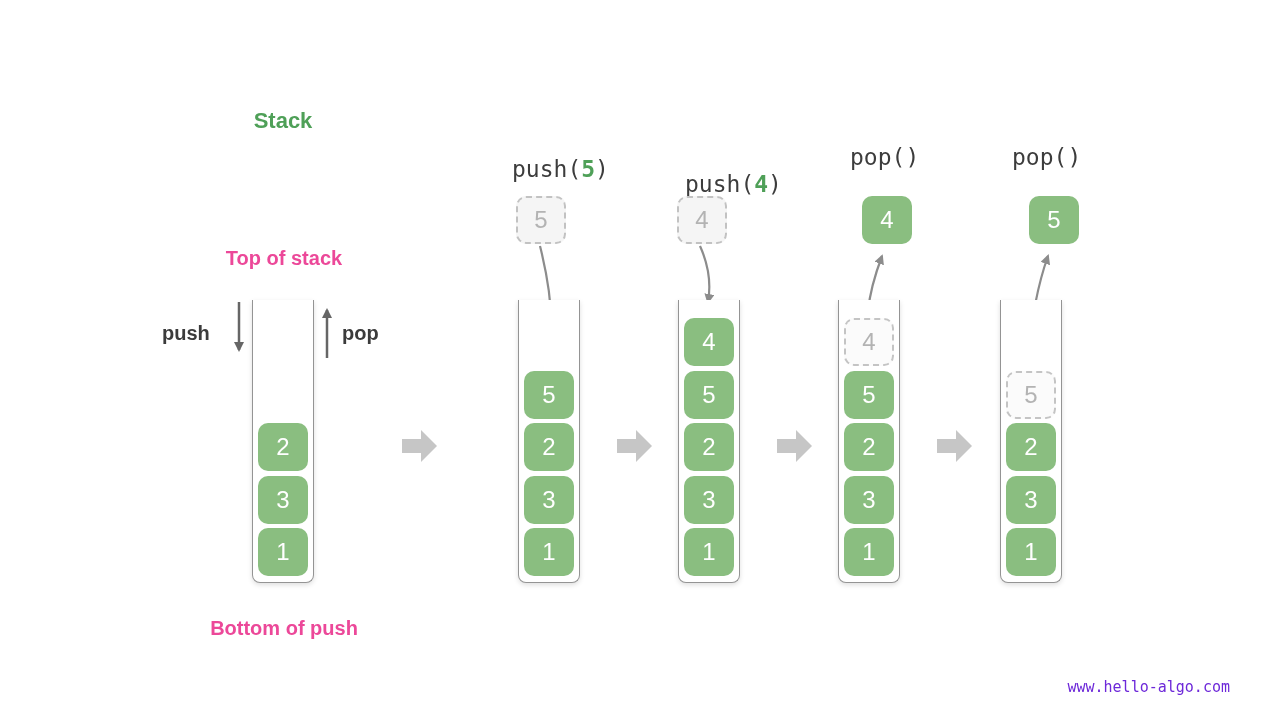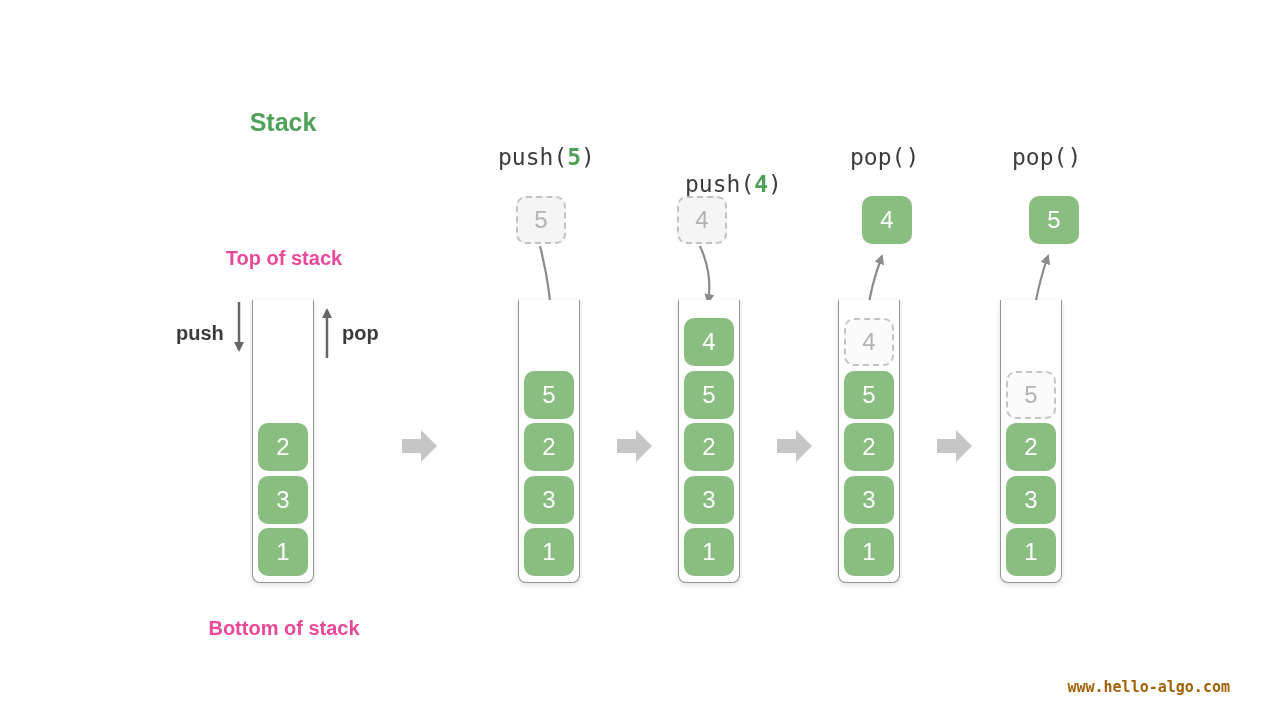--- a/index.html
+++ b/index.html
@@ -1,21 +1,21 @@
 <!DOCTYPE html>
 <html><head>
 <meta charset="utf-8">
 <style>
   html,body{margin:0;padding:0;background:#fff;}
   .canvas{position:relative;width:1280px;height:720px;background:#fff;overflow:hidden;
           font-family:"Liberation Sans",sans-serif;}
   .overlay{position:absolute;left:0;top:0;width:1280px;height:720px;pointer-events:none;}
 
   .title{position:absolute;left:283px;top:108px;transform:translateX(-50%);
-         font-size:25px;font-weight:bold;color:#4FA058;}
+         font-size:22px;font-weight:bold;color:#4FA058;}
   .biglabel{position:absolute;transform:translateX(-50%);font-size:20px;font-weight:bold;color:#ec4899;}
   .sidelabel{position:absolute;font-size:20px;font-weight:bold;color:#3B3B3B;}
 
   .container{position:absolute;top:300px;width:62px;height:283px;box-sizing:border-box;
              border:1.5px solid #949494;border-top:none;border-radius:0 0 8px 8px;
              background:#fff;box-shadow:0 2px 5px rgba(0,0,0,0.13);}
 
   .cell{position:absolute;width:50px;height:48px;border-radius:10px;background:#8ABE80;
         color:#fff;font-size:24px;line-height:48px;text-align:center;z-index:3;}
   .ghost{position:absolute;width:50px;height:48px;box-sizing:border-box;border-radius:10px;
@@ -23,21 +23,21 @@
          font-size:24px;line-height:44px;text-align:center;z-index:3;}
   .ghost.float{background:#F5F5F5;border-color:#C2C2C2;}
 
   .op{position:absolute;top:144px;font-family:"DejaVu Sans Mono","Liberation Mono",monospace;
       font-size:23px;color:#3C3C3C;white-space:pre;}
   .op .arg{color:#4FA058;font-weight:bold;}
 
   .step{position:absolute;top:428px;}
   .watermark{position:absolute;right:50px;top:678px;
              font-family:"DejaVu Sans Mono","Liberation Mono",monospace;
-             font-size:15px;color:#a16207;font-weight:bold;}
+             font-size:15px;color:#6d28d9;}
 </style>
 </head>
 <body>
 
 <div class="canvas">
 
   <svg class="overlay">
     <defs>
       <marker id="ah" markerUnits="userSpaceOnUse" markerWidth="12" markerHeight="12" refX="8" refY="5" orient="auto">
           <path d="M0,0 L10,5 L0,10 Z" fill="#8C8C8C"></path>
@@ -61,25 +61,25 @@
     <g>
       <path d="M868,311 C870,291 876,272 882,256" stroke="#8C8C8C" stroke-width="2.2" fill="none" marker-end="url(#ah)"></path>
     </g>
     <g>
       <path d="M1028,359 C1031,322 1038,284 1048,256" stroke="#8C8C8C" stroke-width="2.2" fill="none" marker-end="url(#ah)"></path>
     </g>
   </svg>
 
   <div class="title">Stack</div>
   <div class="biglabel" style="left:284px;top:247px;">Top of stack</div>
-  <div class="biglabel" style="left:284px;top:617px;">Bottom of stack</div>
-  <div class="sidelabel" style="left:176px;top:322px;">push</div>
+  <div class="biglabel" style="left:284px;top:617px;">Bottom of push</div>
+  <div class="sidelabel" style="left:162px;top:322px;">push</div>
   <div class="sidelabel" style="left:342px;top:322px;text-align:right;">pop</div>
 
-  <div class="op" style="left:498px;"><span>push(</span><span class="arg">5</span><span>)</span></div>
+  <div class="op" style="left:512px;margin-top:12px;"><span>push(</span><span class="arg">5</span><span>)</span></div>
   <div class="op" style="left:685px;margin-top:27px;"><span>push(</span><span class="arg">4</span><span>)</span></div>
   <div class="op" style="left:850px;"><span>pop(</span><span class="arg"></span><span>)</span></div>
   <div class="op" style="left:1012px;"><span>pop(</span><span class="arg"></span><span>)</span></div>
 
   <div class="ghost float" style="left:516px;top:196px;">5</div>
   <div class="ghost float" style="left:677px;top:196px;">4</div>
   <div class="cell" style="left:862px;top:196px;">4</div>
   <div class="cell" style="left:1029px;top:196px;">5</div>
 
   <div class="container" style="left:252px;"></div>

